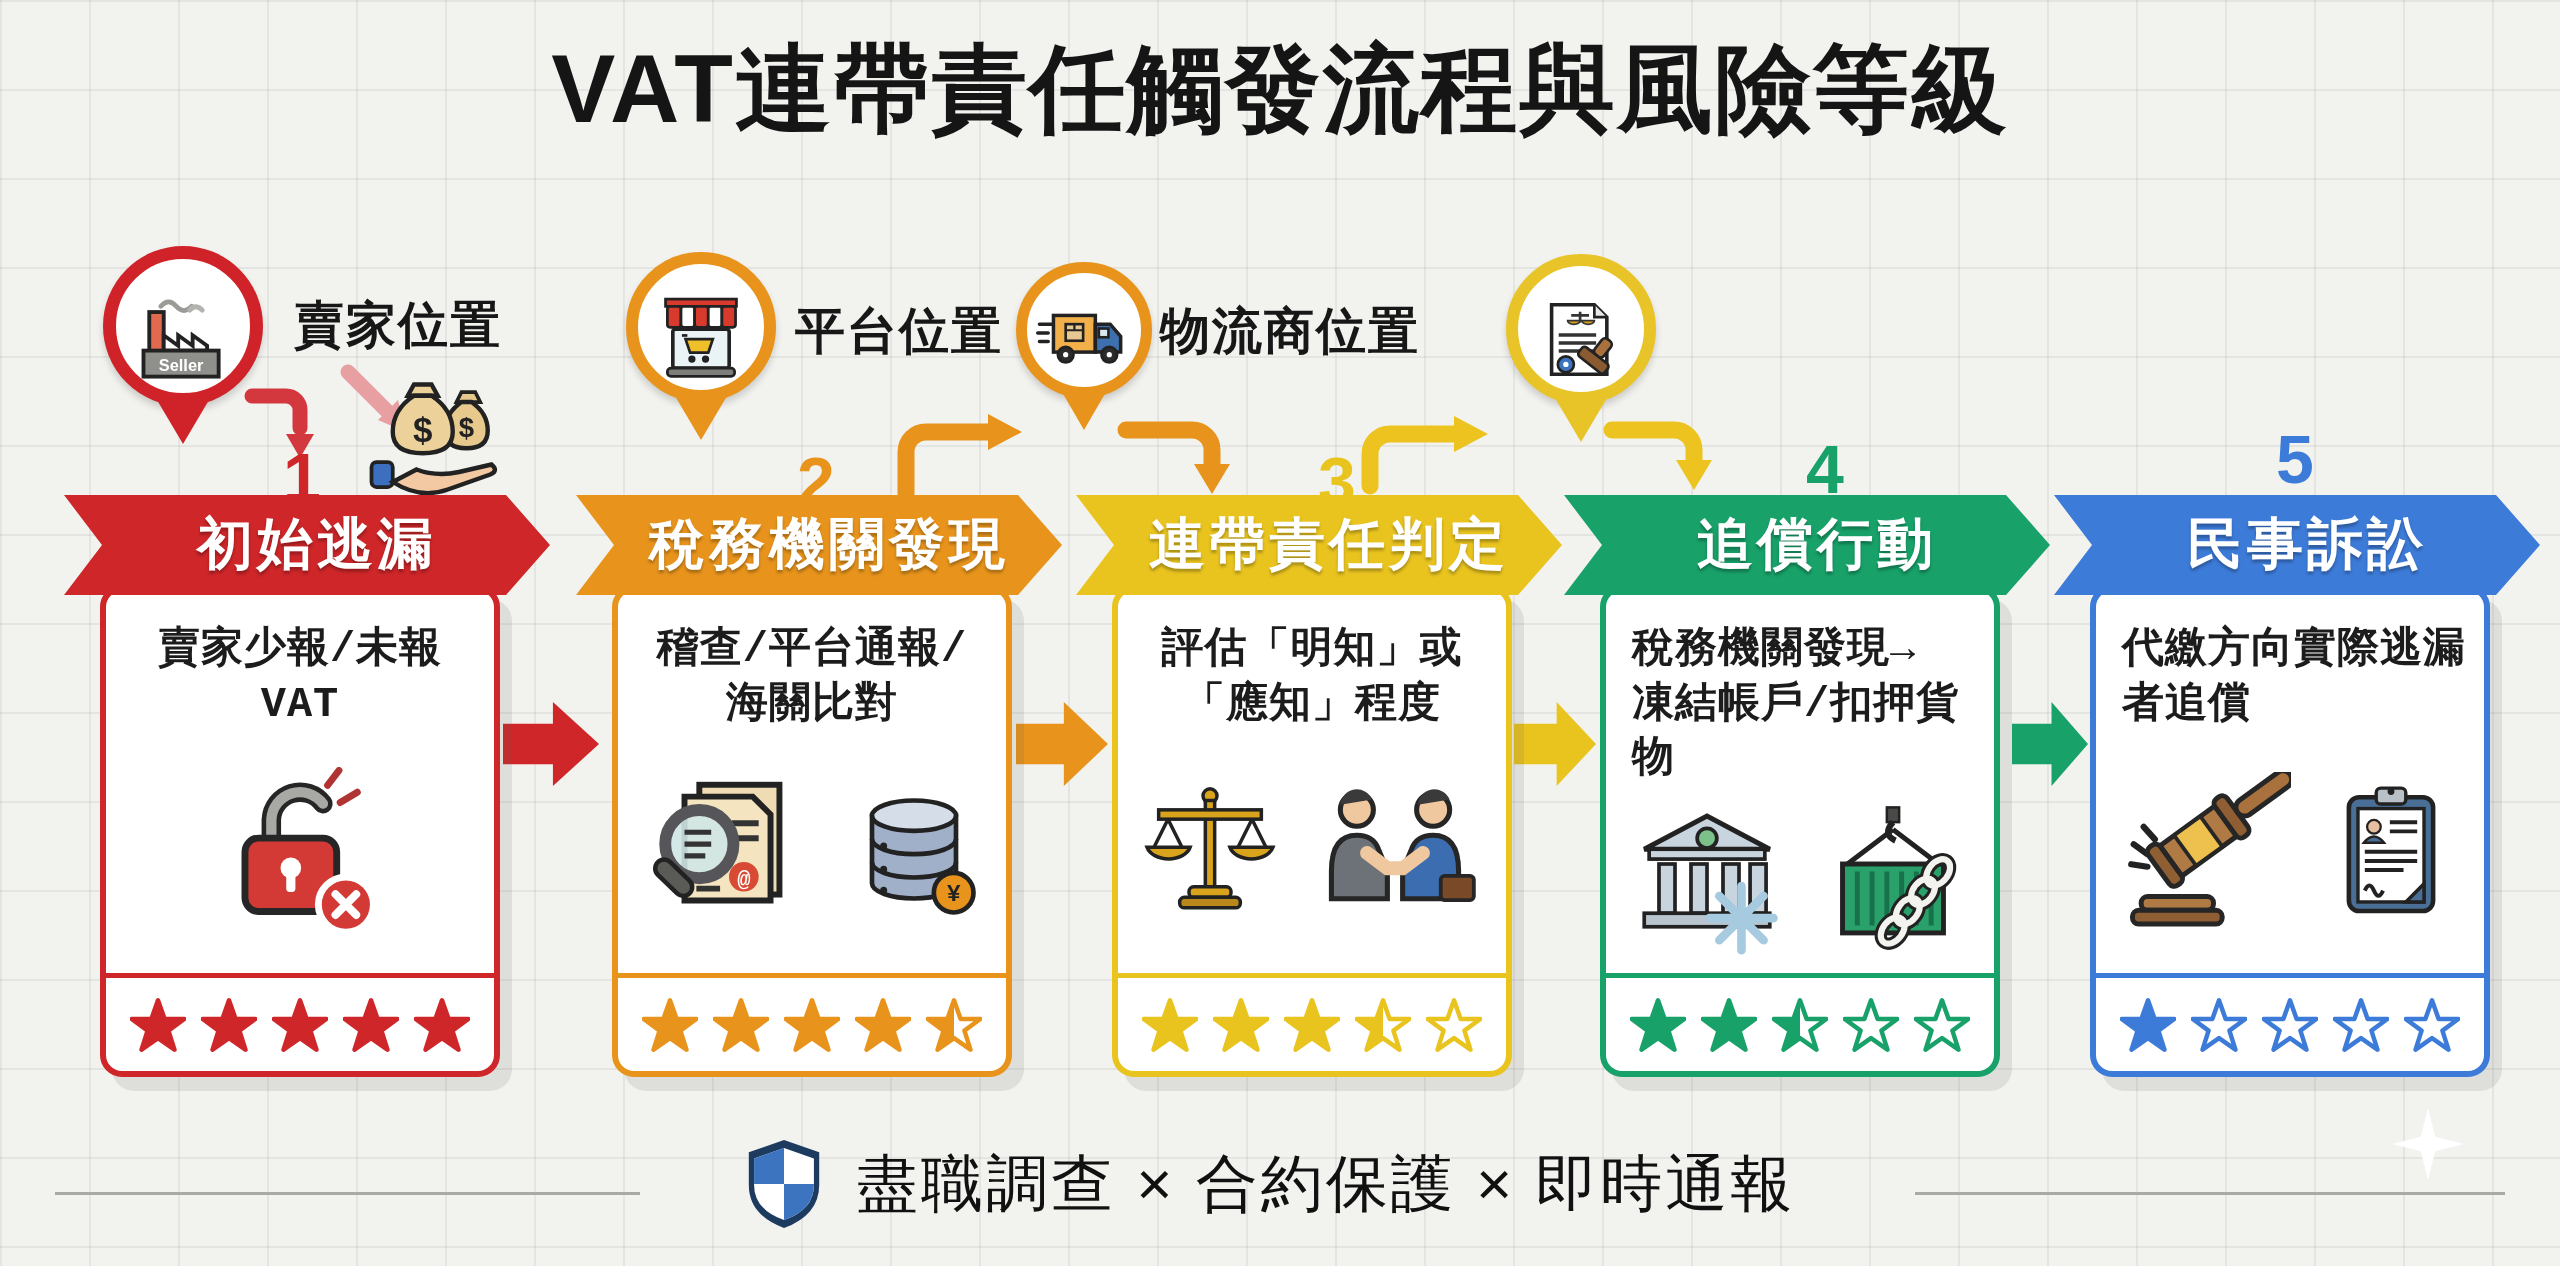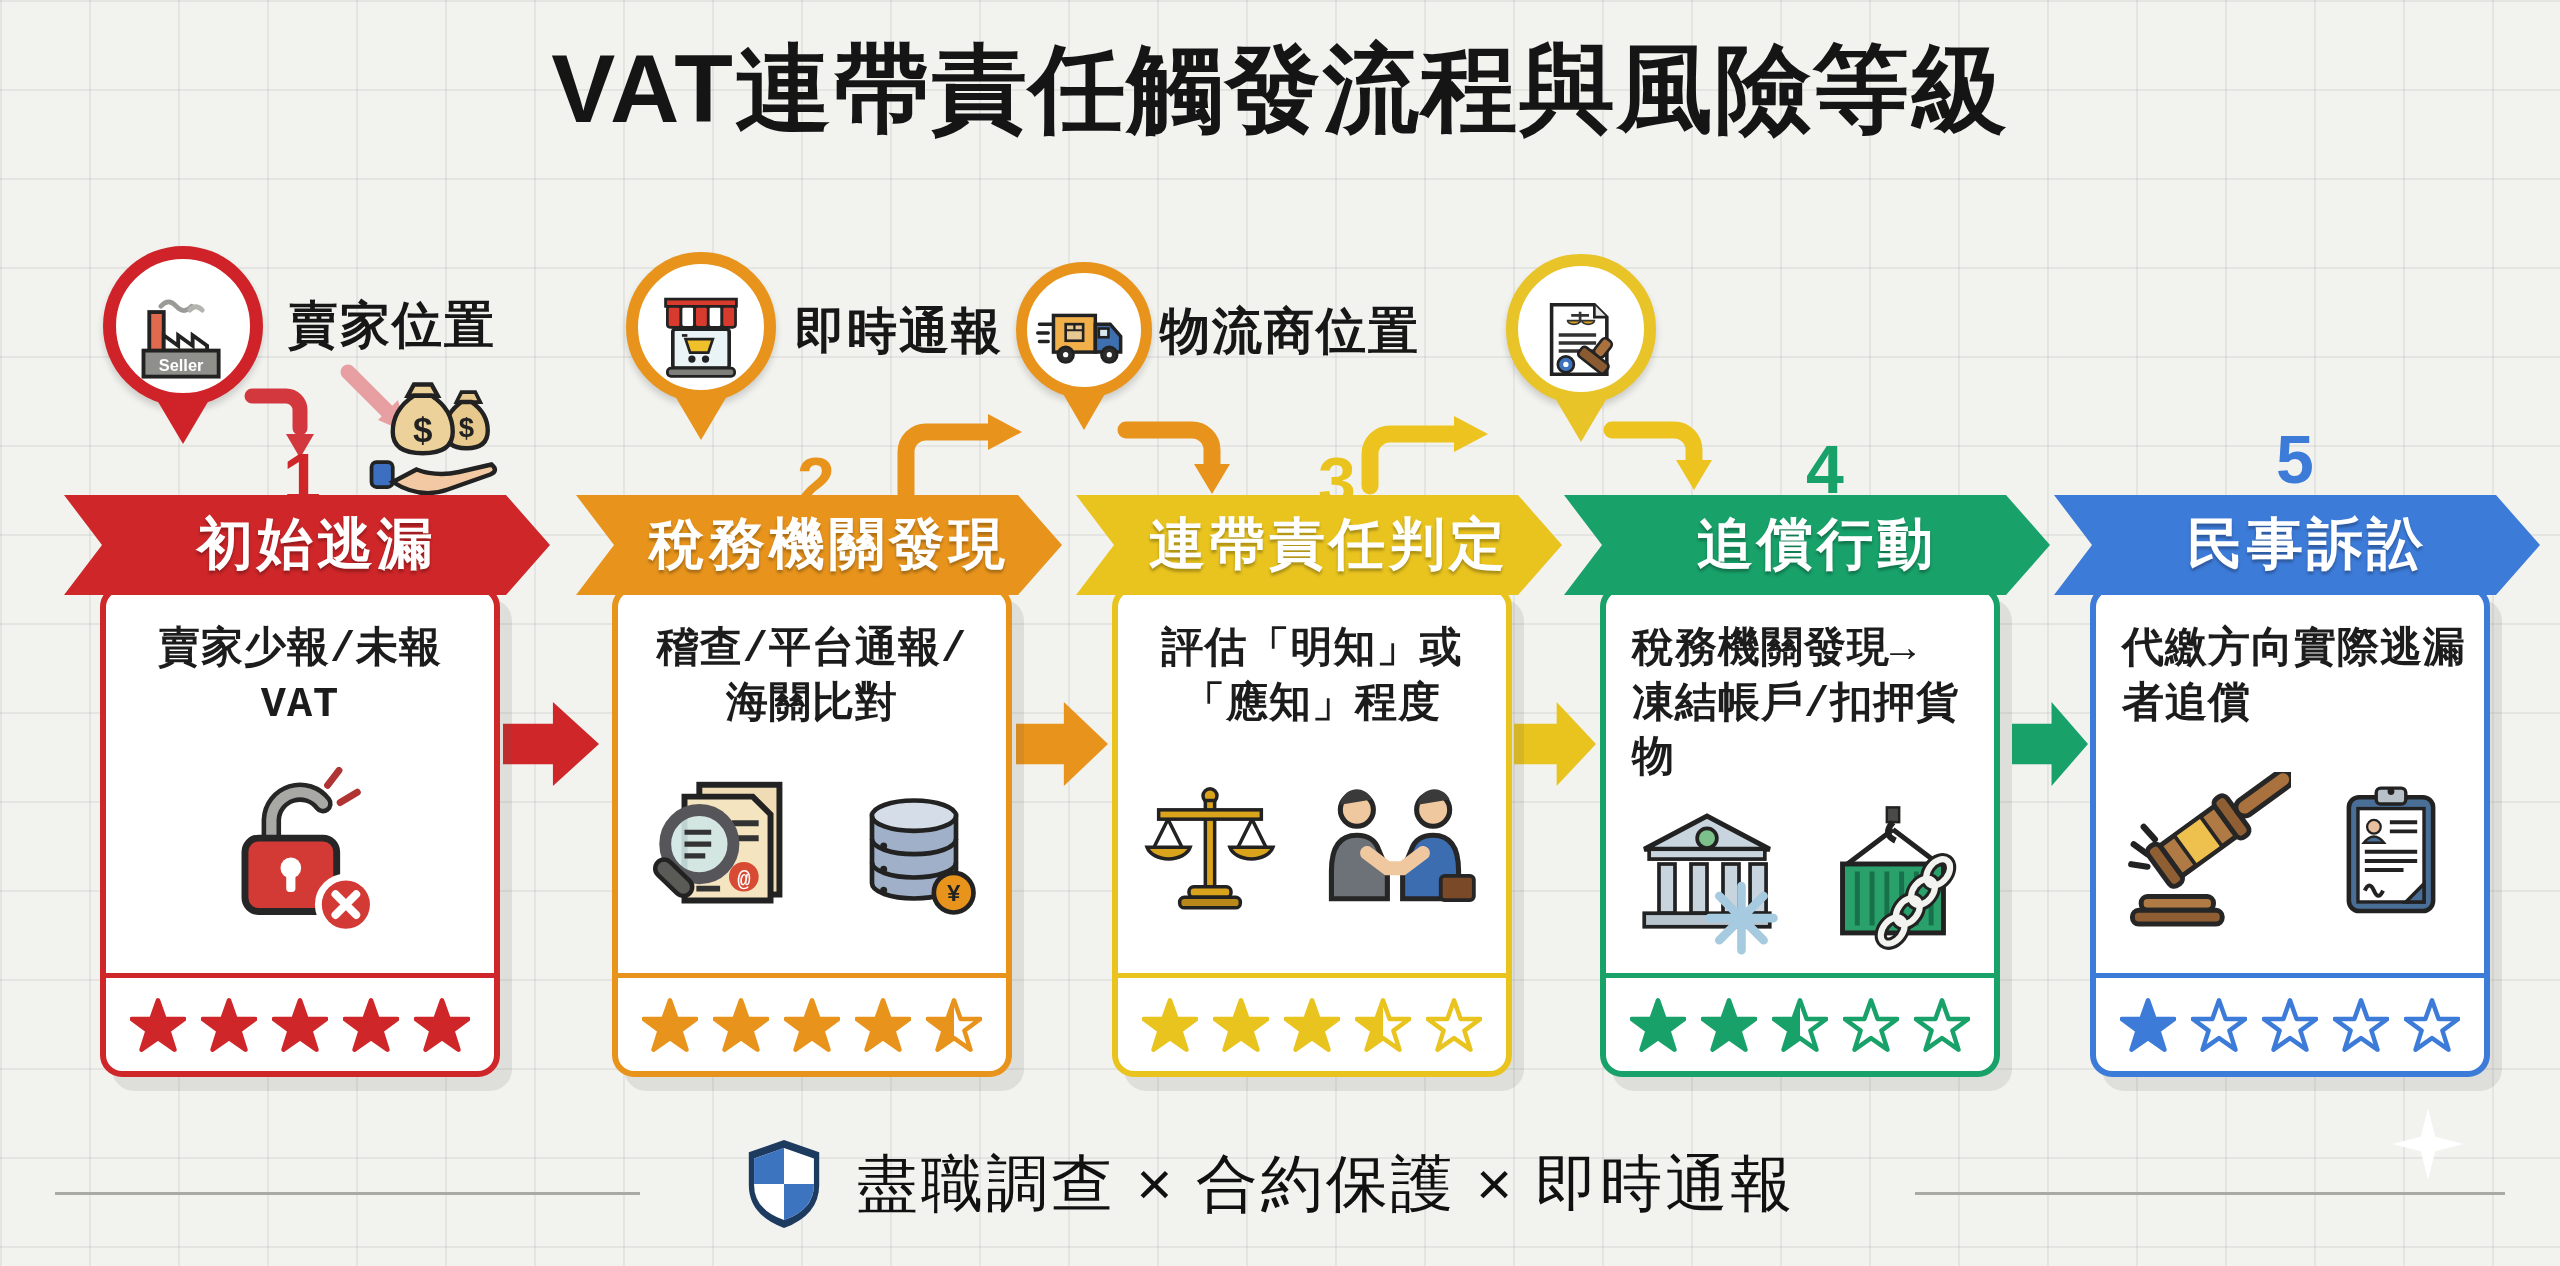--- a/index.html
+++ b/index.html
@@ -103,42 +103,42 @@
         <path d="M32 20 q8 -9 16 0 q8 9 16 0" stroke="#9a9a96" fill="none" stroke-width="5" stroke-linecap="round"></path>
         <path d="M62 24 q6 -7 13 0" stroke="#b3b3af" fill="none" stroke-width="5" stroke-linecap="round"></path>
         <rect x="20" y="26" width="15" height="42" fill="#e06a4e" stroke="#222" stroke-width="4"></rect>
         <path d="M35 66 V50 L50 61 V50 L65 61 V50 L80 61 V66 Z" fill="#fdfdfb" stroke="#222" stroke-width="4"></path>
         <rect x="14" y="66" width="78" height="27" fill="#8f8f8b" stroke="#222" stroke-width="4"></rect>
         <text x="53" y="87" font-size="17" font-weight="bold" fill="#fff" text-anchor="middle">Seller</text>
       </svg>
     </div>
     <div class="pin-tail"></div>
   </div>
-  <div class="pin-label" style="left:288px;top:292px;">賣家位置</div>
+  <div class="pin-label" style="left:294px;top:292px;">賣家位置</div>
 
   <div class="pin pin-md" style="left: 626px; top: 252px; --c: #e8941c;">
     <div class="pin-circle">
       <svg width="100" height="100" viewBox="0 0 110 110">
         <rect x="16" y="10" width="78" height="8" fill="#d93a2e" stroke="#222" stroke-width="3"></rect>
         <rect x="18" y="18" width="15" height="23" rx="3" fill="#d93a2e" stroke="#222" stroke-width="3"></rect>
         <rect x="33" y="18" width="15" height="23" rx="3" fill="#ffffff" stroke="#222" stroke-width="3"></rect>
         <rect x="48" y="18" width="15" height="23" rx="3" fill="#d93a2e" stroke="#222" stroke-width="3"></rect>
         <rect x="63" y="18" width="15" height="23" rx="3" fill="#ffffff" stroke="#222" stroke-width="3"></rect>
         <rect x="78" y="18" width="15" height="23" rx="3" fill="#d93a2e" stroke="#222" stroke-width="3"></rect>
         <rect x="24" y="43" width="62" height="43" rx="3" fill="#eaf4f6" stroke="#222" stroke-width="4"></rect>
         <path d="M38 54 h30 l-5 15 h-20 z" fill="#f0c02a" stroke="#222" stroke-width="3"></path>
         <path d="M34 50 h6" stroke="#222" stroke-width="3"></path>
         <circle cx="45" cy="76" r="4" fill="#222"></circle>
           <circle cx="60" cy="76" r="4" fill="#222"></circle>
         <rect x="18" y="86" width="74" height="9" rx="4" fill="#7d7d79" stroke="#222" stroke-width="3"></rect>
       </svg>
     </div>
     <div class="pin-tail"></div>
   </div>
-  <div class="pin-label" style="left:795px;top:298px;">即時通報</div>
+  <div class="pin-label" style="left:795px;top:298px;">平台位置</div>
 
   <div class="pin pin-sm" style="left: 1016px; top: 262px; --c: #e8941c;">
     <div class="pin-circle">
       <svg width="96" height="96" viewBox="0 0 110 110">
         <path d="M4 38 h14 M2 48 h12 M4 58 h10" stroke="#222" stroke-width="4" stroke-linecap="round"></path>
         <rect x="20" y="28" width="48" height="42" fill="#f2b04a" stroke="#222" stroke-width="4"></rect>
         <rect x="34" y="38" width="20" height="19" fill="#e8c892" stroke="#222" stroke-width="3"></rect>
         <path d="M34 45 h20 M44 38 v7" stroke="#222" stroke-width="2.5"></path>
         <path d="M68 38 h17 l12 14 v18 h-29 z" fill="#3e6fae" stroke="#222" stroke-width="4"></path>
         <rect x="72" y="43" width="11" height="10" fill="#d8e8f0" stroke="#222" stroke-width="3"></rect>

